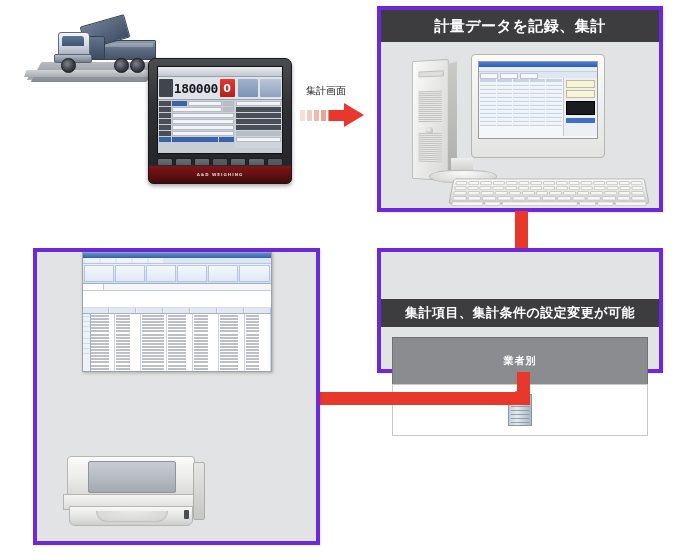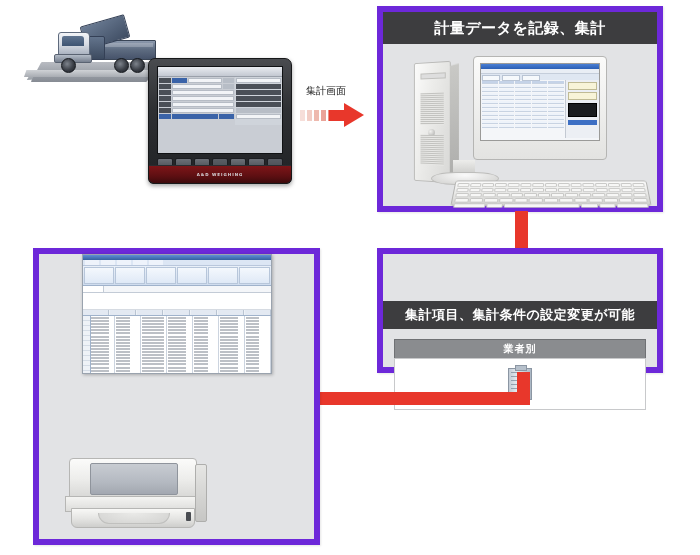--- a/index.html
+++ b/index.html
@@ -13,21 +13,21 @@
     position: relative;
     overflow: hidden;
     font-family: "DejaVu Sans", "Liberation Sans", sans-serif;
     -webkit-font-smoothing: antialiased;
   }
 
   
   .panel {
     position: absolute;
     background: #e2e3e5;
-    border: 6px solid #6d28d9;
+    border: 4px solid #6d28d9;
     box-sizing: border-box;
     box-shadow: 1px 1px 2px rgba(0,0,0,0.10);
   }
   .panel-header {
     background: #3d3d3f;
     color: #ffffff;
     font-weight: bold;
     display: flex;
     align-items: center;
     justify-content: center;
@@ -253,21 +253,21 @@
     border-right:18px solid #e8372b;
   }
 
   
   #settings-cards {
     display:flex; gap:9px; padding:10px 11px 0 11px; box-sizing:border-box;
   }
   .set-card { flex:1; }
   .set-card-head {
     background:#8a8c8f; color:#ffffff; font-size:10px; font-weight:bold;
-    text-align:center; padding:2px 0; letter-spacing:1px;
+    text-align:center; padding:16px 0; letter-spacing:1px;
     border:1px solid #6f7174; border-bottom:none;
   }
   .set-card-body {
     background:#ffffff; border:1px solid #c8c9cb; height:50px;
     display:flex; align-items:center; justify-content:center;
   }
 
   
   .icn-building { width:22px; height:30px; background: linear-gradient(90deg,#c3ccd6 0%,#e4eaf0 35%,#aab6c3 100%); border:1px solid #8b96a3; position:relative; }
   .icn-building::before{
@@ -389,20 +389,27 @@
     <div class="tr-wheel tr-w3"></div>
   </div>
 </div>
 
 <div id="indicator">
   <div id="ind-screen">
     <div class="ind-topbar">
       <span>&nbsp;</span>
       <span>&nbsp;</span>
     </div>
+    <div class="ind-main">
+      <div class="ind-tag"></div>
+      <div class="ind-num">180000</div>
+      <div class="ind-zero">0</div>
+      <div class="ind-rbtn b1"></div>
+      <div class="ind-rbtn b2"></div>
+    </div>
     <div class="ind-grid">
       <div class="ind-left">
         <div class="ind-row">
             <i class="ind-c-dark" style="width:16%"></i>
             <i class="ind-c-blue" style="width:20%"></i>
             <i class="ind-c-light" style="flex:1"></i>
             <i class="ind-c-grey" style="width:14%"></i>
           </div>
         <div class="ind-row">
             <i class="ind-c-dark" style="width:16%"></i>

